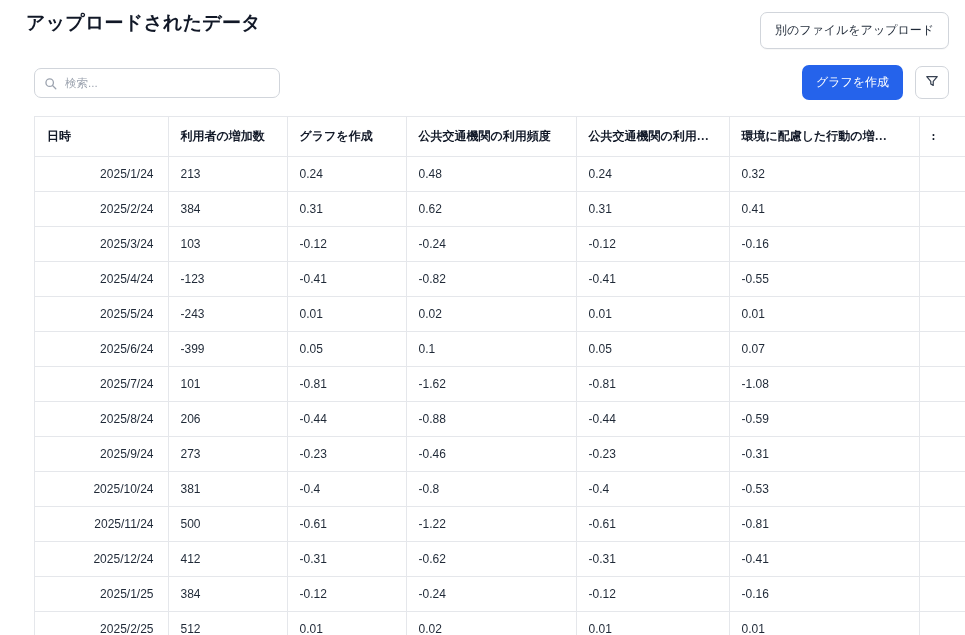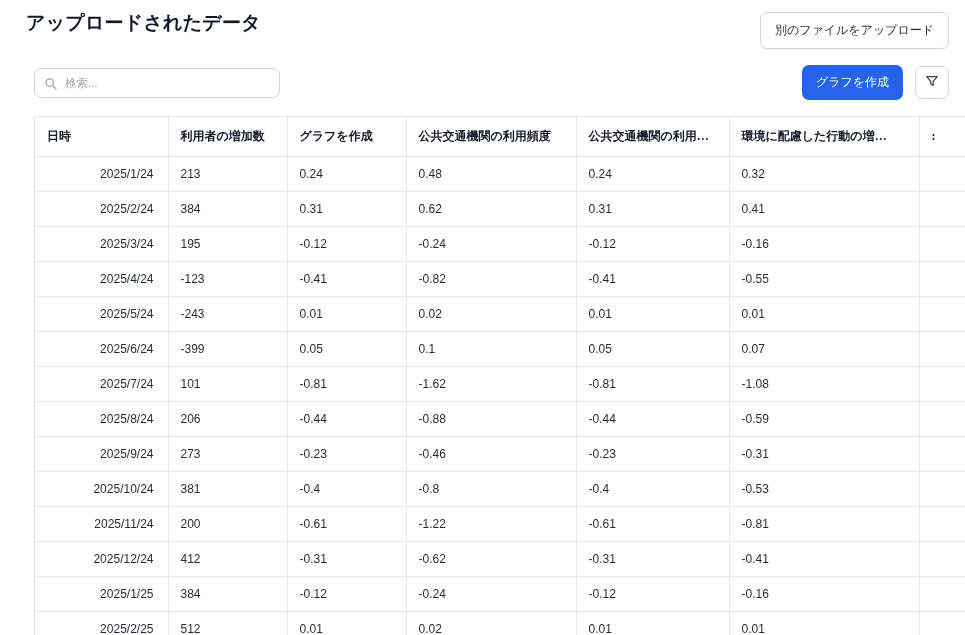--- a/index.html
+++ b/index.html
@@ -229,21 +229,21 @@
           <td class="col-0">2025/2/24</td>
           <td>384</td>
           <td>0.31</td>
           <td>0.62</td>
           <td>0.31</td>
           <td>0.41</td>
           <td></td>
         </tr>
         <tr>
           <td class="col-0">2025/3/24</td>
-          <td>195</td>
+          <td>103</td>
           <td>-0.12</td>
           <td>-0.24</td>
           <td>-0.12</td>
           <td>-0.16</td>
           <td></td>
         </tr>
         <tr>
           <td class="col-0">2025/4/24</td>
           <td>-123</td>
           <td>-0.41</td>
@@ -301,21 +301,21 @@
           <td class="col-0">2025/10/24</td>
           <td>381</td>
           <td>-0.4</td>
           <td>-0.8</td>
           <td>-0.4</td>
           <td>-0.53</td>
           <td></td>
         </tr>
         <tr>
           <td class="col-0">2025/11/24</td>
-          <td>200</td>
+          <td>500</td>
           <td>-0.61</td>
           <td>-1.22</td>
           <td>-0.61</td>
           <td>-0.81</td>
           <td></td>
         </tr>
         <tr>
           <td class="col-0">2025/12/24</td>
           <td>412</td>
           <td>-0.31</td>

